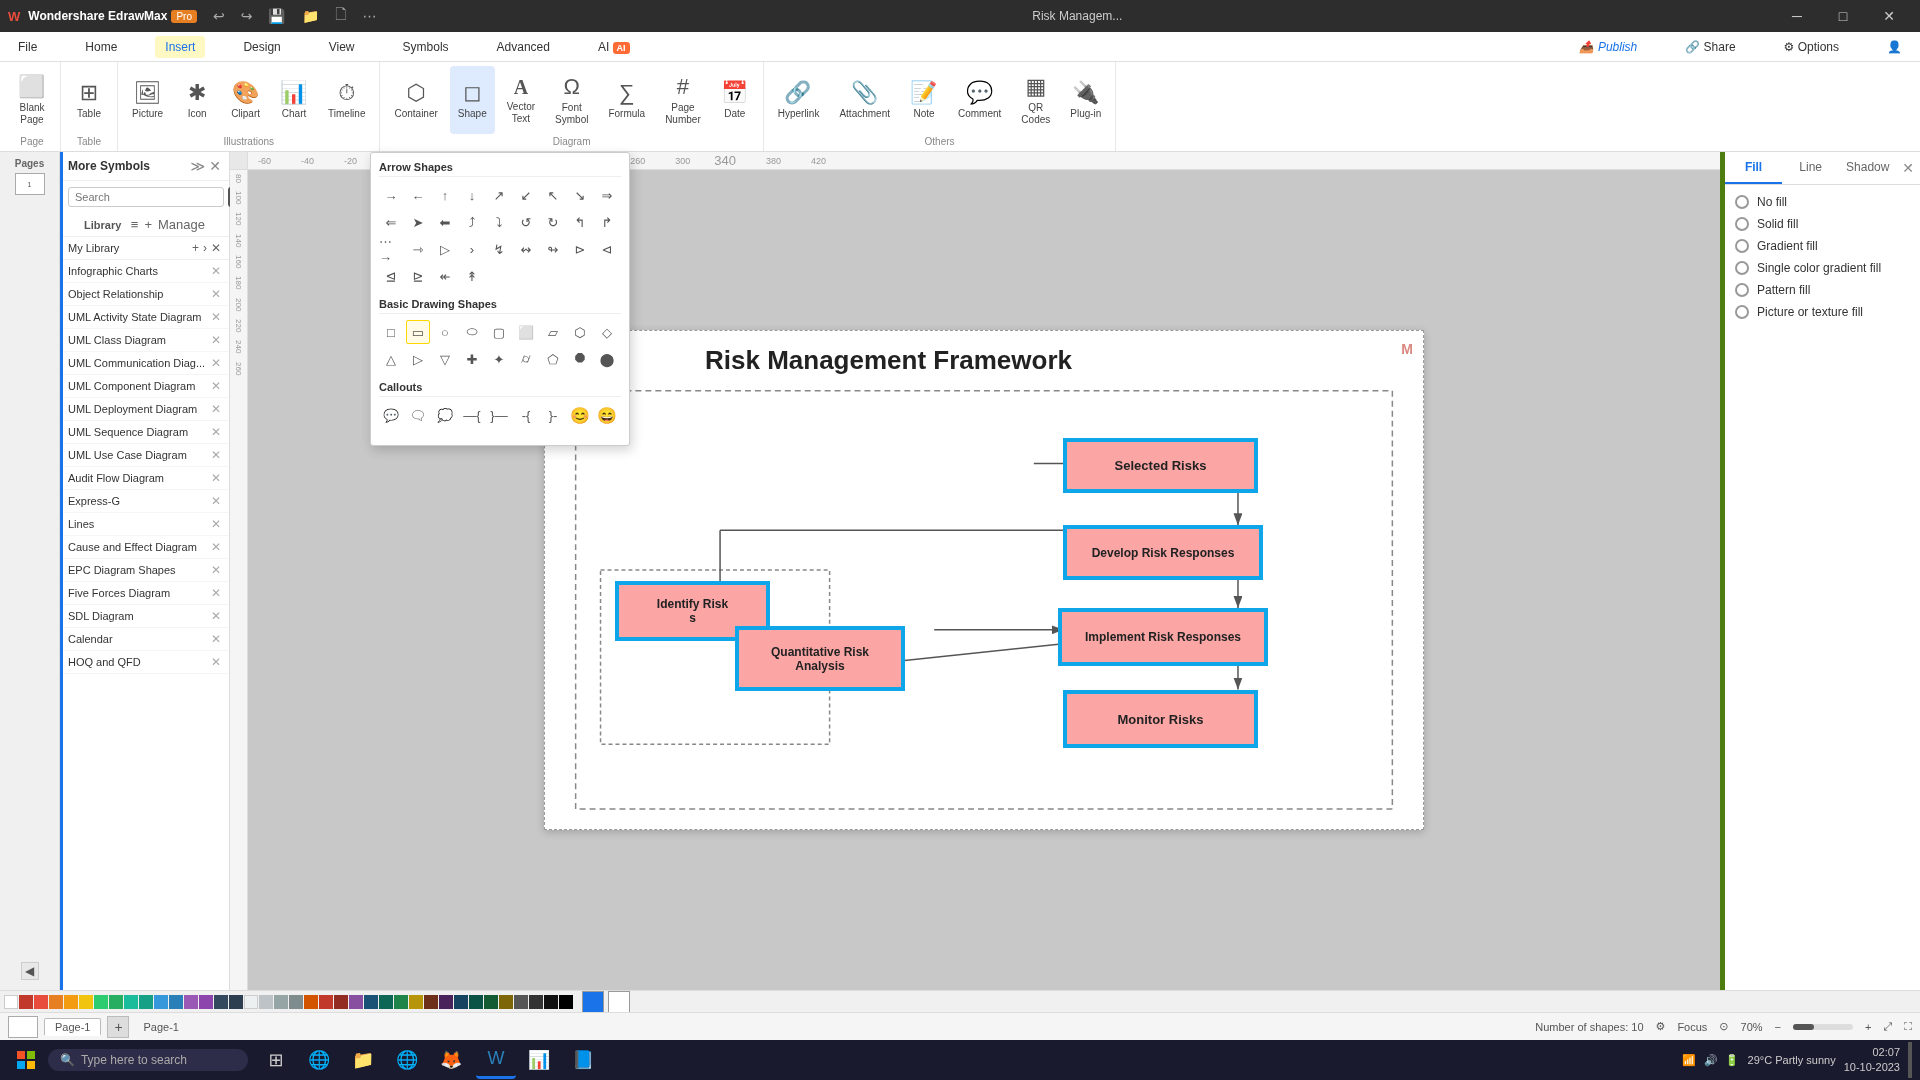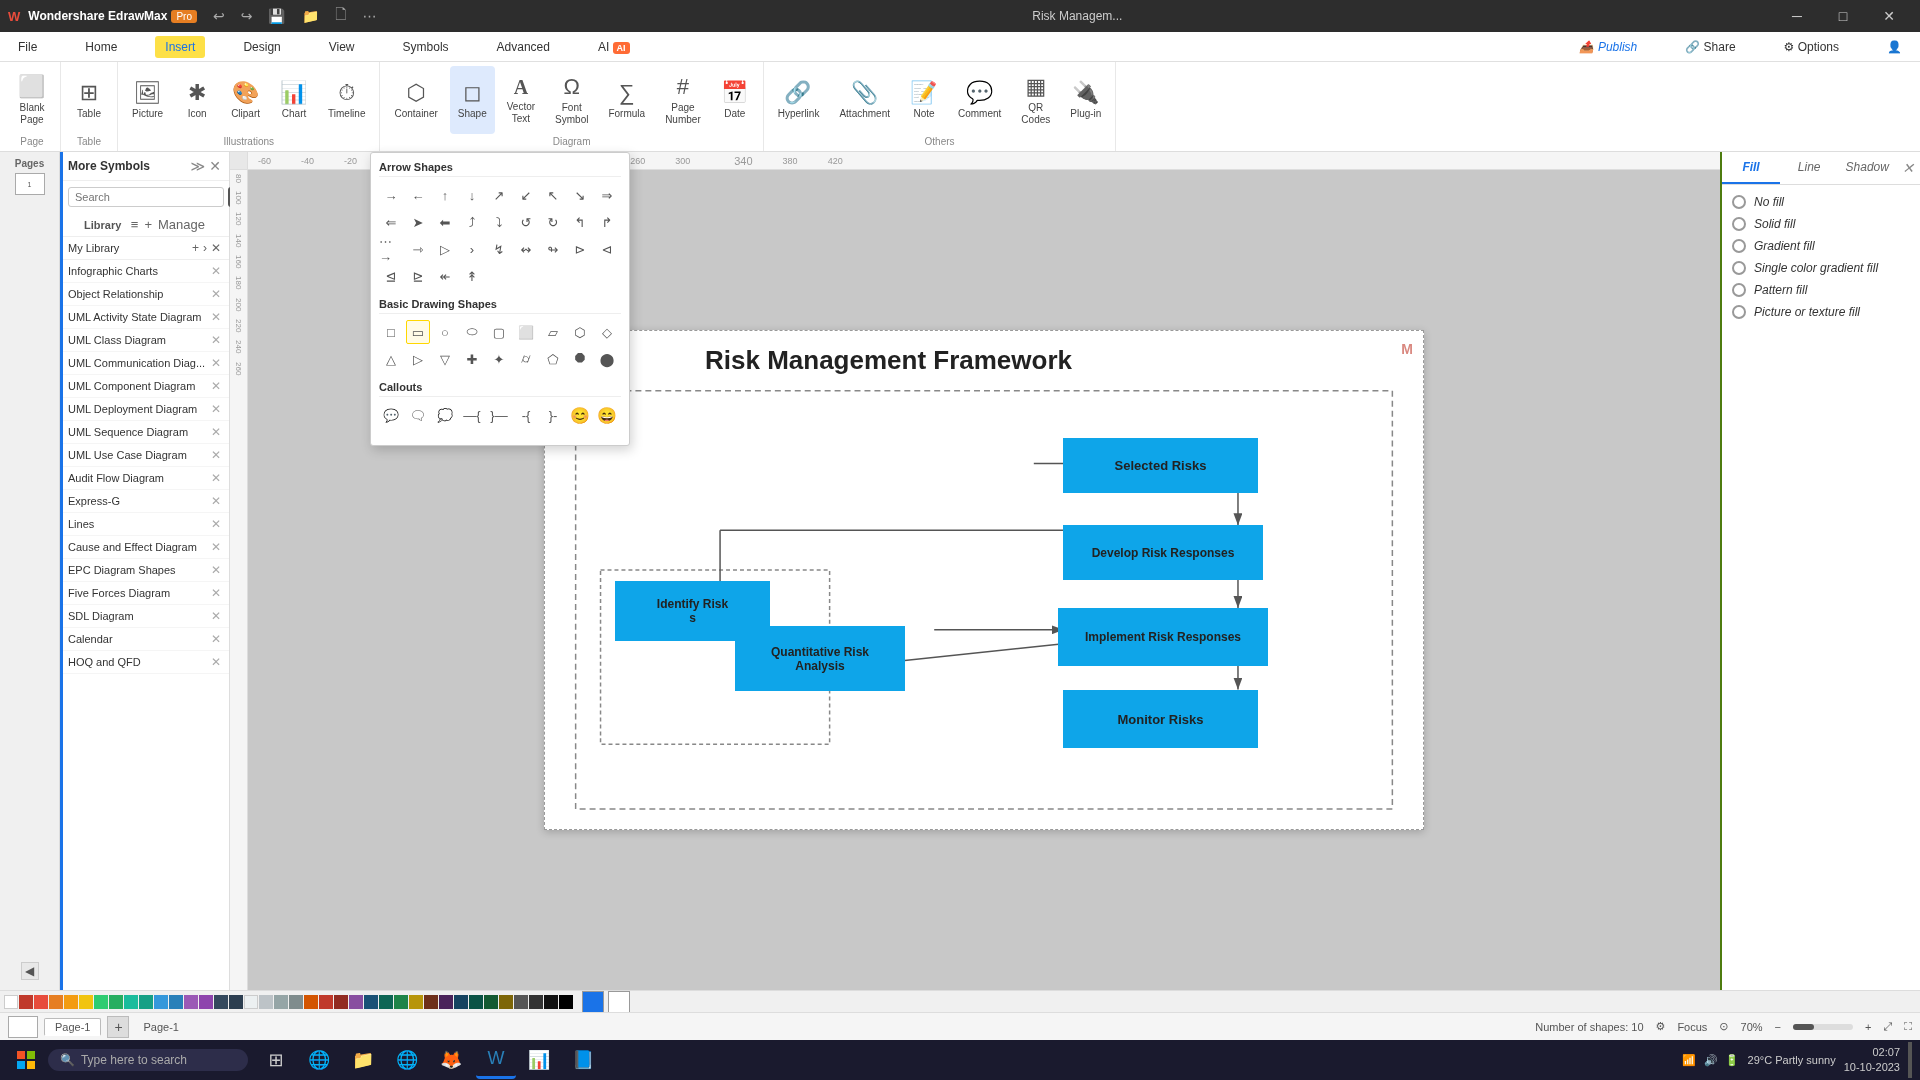--- a/index.html
+++ b/index.html
@@ -12,21 +12,21 @@
     .title-bar-pro { background: #e67e22; color: #fff; font-size: 10px; padding: 1px 5px; border-radius: 3px; margin-right: 12px; }
     .title-bar-icons { display: flex; gap: 8px; align-items: center; }
     .title-bar-icon { color: #aaa; font-size: 14px; cursor: pointer; padding: 2px 4px; }
     .title-bar-title { flex: 1; text-align: center; color: #ccc; font-size: 12px; }
     .title-bar-controls { display: flex; gap: 0; margin-left: auto; }
     .title-bar-btn { width: 46px; height: 32px; display: flex; align-items: center; justify-content: center; color: #ccc; font-size: 14px; cursor: pointer; }
 
     
     .menu-bar { height: 30px; background: #fff; display: flex; align-items: center; padding: 0 8px; border-bottom: 1px solid #e0e0e0; flex-shrink: 0; gap: 28px; }
     .menu-item { padding: 4px 10px; font-size: 12px; cursor: pointer; border-radius: 3px; color: #333; }
-    .menu-item:hover, .menu-item.active { background: #fde047; }
+    .menu-item:hover, .menu-item.active { background: #fef9c3; }
     .menu-item.active { color: #1a73e8; }
 
     
     .ribbon { height: 90px; background: #fff; border-bottom: 1px solid #ddd; display: flex; align-items: stretch; padding: 0 4px; flex-shrink: 0; position: relative; }
     .ribbon-group { display: flex; flex-direction: column; align-items: center; padding: 4px 6px; border-right: 1px solid #e8e8e8; min-width: fit-content; }
     .ribbon-group-items { display: flex; align-items: flex-start; gap: 4px; flex: 1; }
     .ribbon-group-label { font-size: 10px; color: #888; margin-top: 2px; text-align: center; }
     .ribbon-btn { display: flex; flex-direction: column; align-items: center; justify-content: center; padding: 4px 8px; cursor: pointer; border-radius: 4px; min-width: 44px; height: 68px; color: #333; font-size: 10px; gap: 2px; }
     .ribbon-btn.active { background: #deeafd; }
     .ribbon-icon { font-size: 22px; color: #555; }
@@ -67,24 +67,24 @@
     .canvas-with-ruler { display: flex; flex: 1; overflow: hidden; justify-content: flex-end; }
     .ruler-left { width: 18px; background: #f5f5f5; border-right: 1px solid #ddd; flex-shrink: 0; display: flex; flex-direction: column; align-items: center; }
     .ruler-left-mark { font-size: 8px; color: #999; writing-mode: vertical-rl; margin: 4px 0; }
 
     
     .canvas { flex: 1; background: #c8c8c8; overflow: hidden; position: relative; display: flex; align-items: center; justify-content: center; }
     .canvas-page { background: #fff; width: 880px; height: 500px; position: relative; box-shadow: 0 2px 8px rgba(0,0,0,0.2); border: 1px dashed #999; }
 
     
     .diagram-title { position: absolute; top: 20px; left: 180px; font-size: 28px; font-weight: bold; color: #222; white-space: nowrap; }
-    .diagram-box { position: absolute; border: 2px solid #0ea5e9; background: #0ea5e9; display: flex; align-items: center; justify-content: center; text-align: center; font-size: 13px; font-weight: 600; color: #222; padding: 6px; }
-
-    
-    .right-panel { width: 200px; background: #fff; border-left: 2px solid #4d7c0f; flex-shrink: 0; font-style: italic; }
+    .diagram-box { position: absolute; border: 4px solid #0ea5e9; background: #fca5a5; display: flex; align-items: center; justify-content: center; text-align: center; font-size: 13px; font-weight: 600; color: #222; padding: 6px; }
+
+    
+    .right-panel { width: 200px; background: #fff; border-left: 5px solid #4d7c0f; flex-shrink: 0; }
     .right-panel-tab { flex: 1; text-align: center; padding: 8px 4px; font-size: 12px; cursor: pointer; color: #666; border-bottom: 2px solid transparent; }
     .right-panel-tab.active { color: #1a73e8; border-bottom-color: #1a73e8; font-weight: 600; }
     .right-panel-close { padding: 8px 6px; color: #888; cursor: pointer; font-size: 14px; }
     .fill-section { padding: 10px; }
     .fill-option { display: flex; align-items: center; gap: 8px; margin-bottom: 8px; cursor: pointer; font-size: 12px; color: #333; }
     .fill-circle { width: 14px; height: 14px; border-radius: 50%; border: 2px solid #999; }
 
     
     .blue-accent { position: absolute; left: 0; top: 0; bottom: 0; width: 3px; background: #1a73e8; }
 
@@ -481,21 +481,21 @@
       <span style="margin-left:30px;font-size:9px;color:#999">-40</span>
       <span style="margin-left:30px;font-size:9px;color:#999">-20</span>
       <span style="margin-left:30px;font-size:9px;color:#999">0</span>
       <span style="margin-left:28px;font-size:9px;color:#999">20</span>
       <span style="margin-left:30px;font-size:9px;color:#999">60</span>
       <span style="margin-left:30px;font-size:9px;color:#999">80</span>
       <span style="margin-left:30px;font-size:9px;color:#999">160</span>
       <span style="margin-left:30px;font-size:9px;color:#999">200</span>
       <span style="margin-left:30px;font-size:9px;color:#999">260</span>
       <span style="margin-left:30px;font-size:9px;color:#999">300</span>
-      <span style="margin-left:44px;font-size:11px;color:#999">340</span>
+      <span style="margin-left:24px;font-size:13px;color:#999">340</span>
       <span style="margin-left:30px;font-size:9px;color:#999">380</span>
       <span style="margin-left:30px;font-size:9px;color:#999">420</span>
     </div>
 
     <div class="canvas-with-ruler">
 
       <div class="ruler-left">
         <span class="ruler-left-mark">80</span>
         <span class="ruler-left-mark">100</span>
         <span class="ruler-left-mark">120</span>

